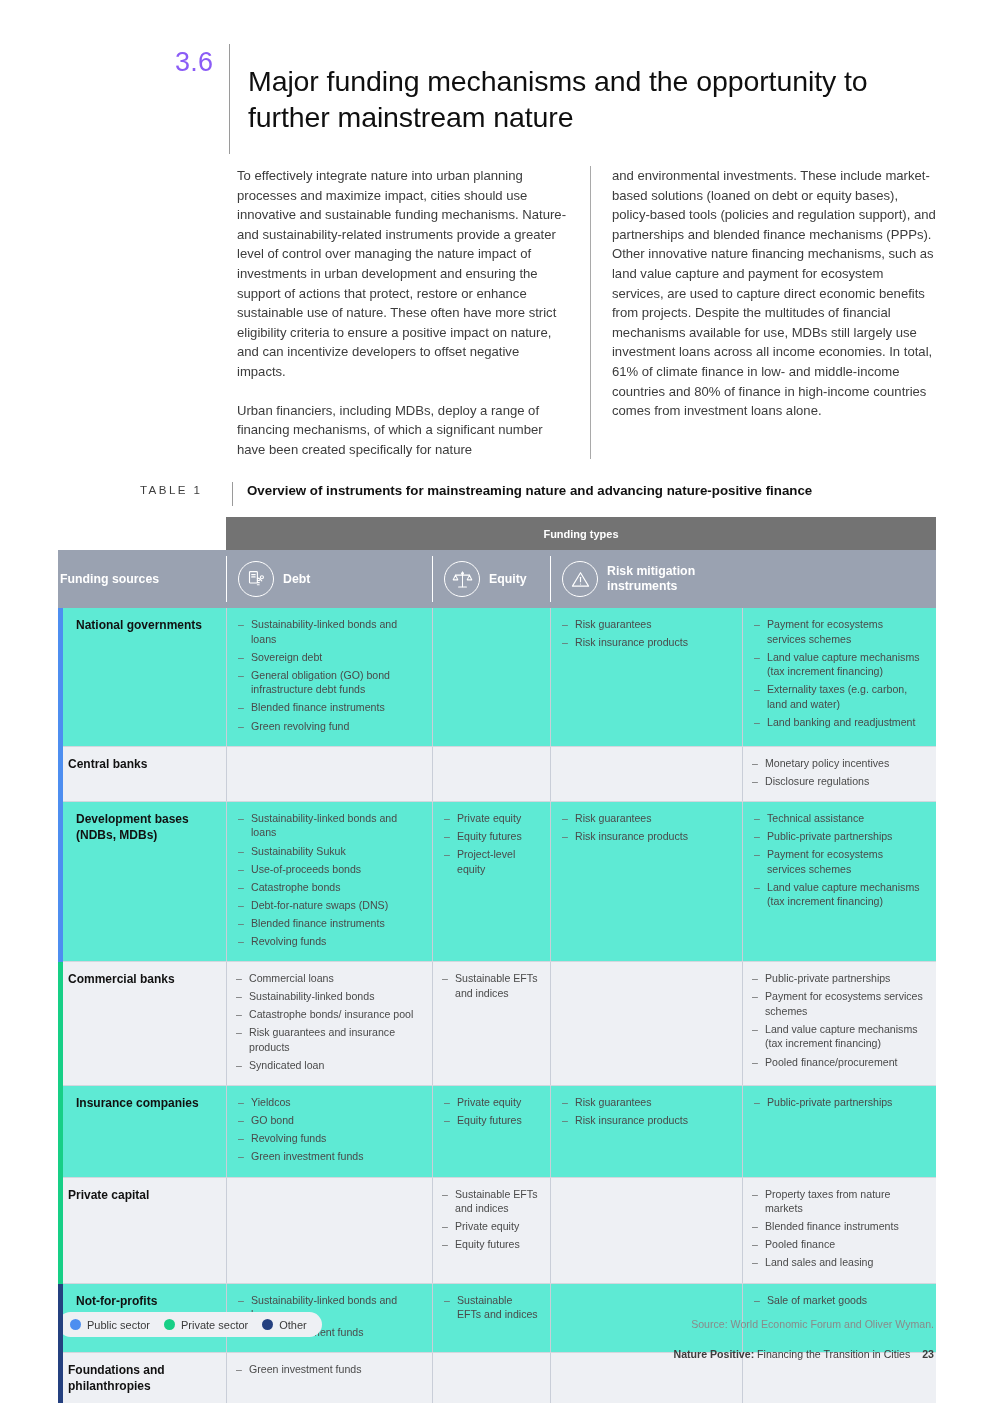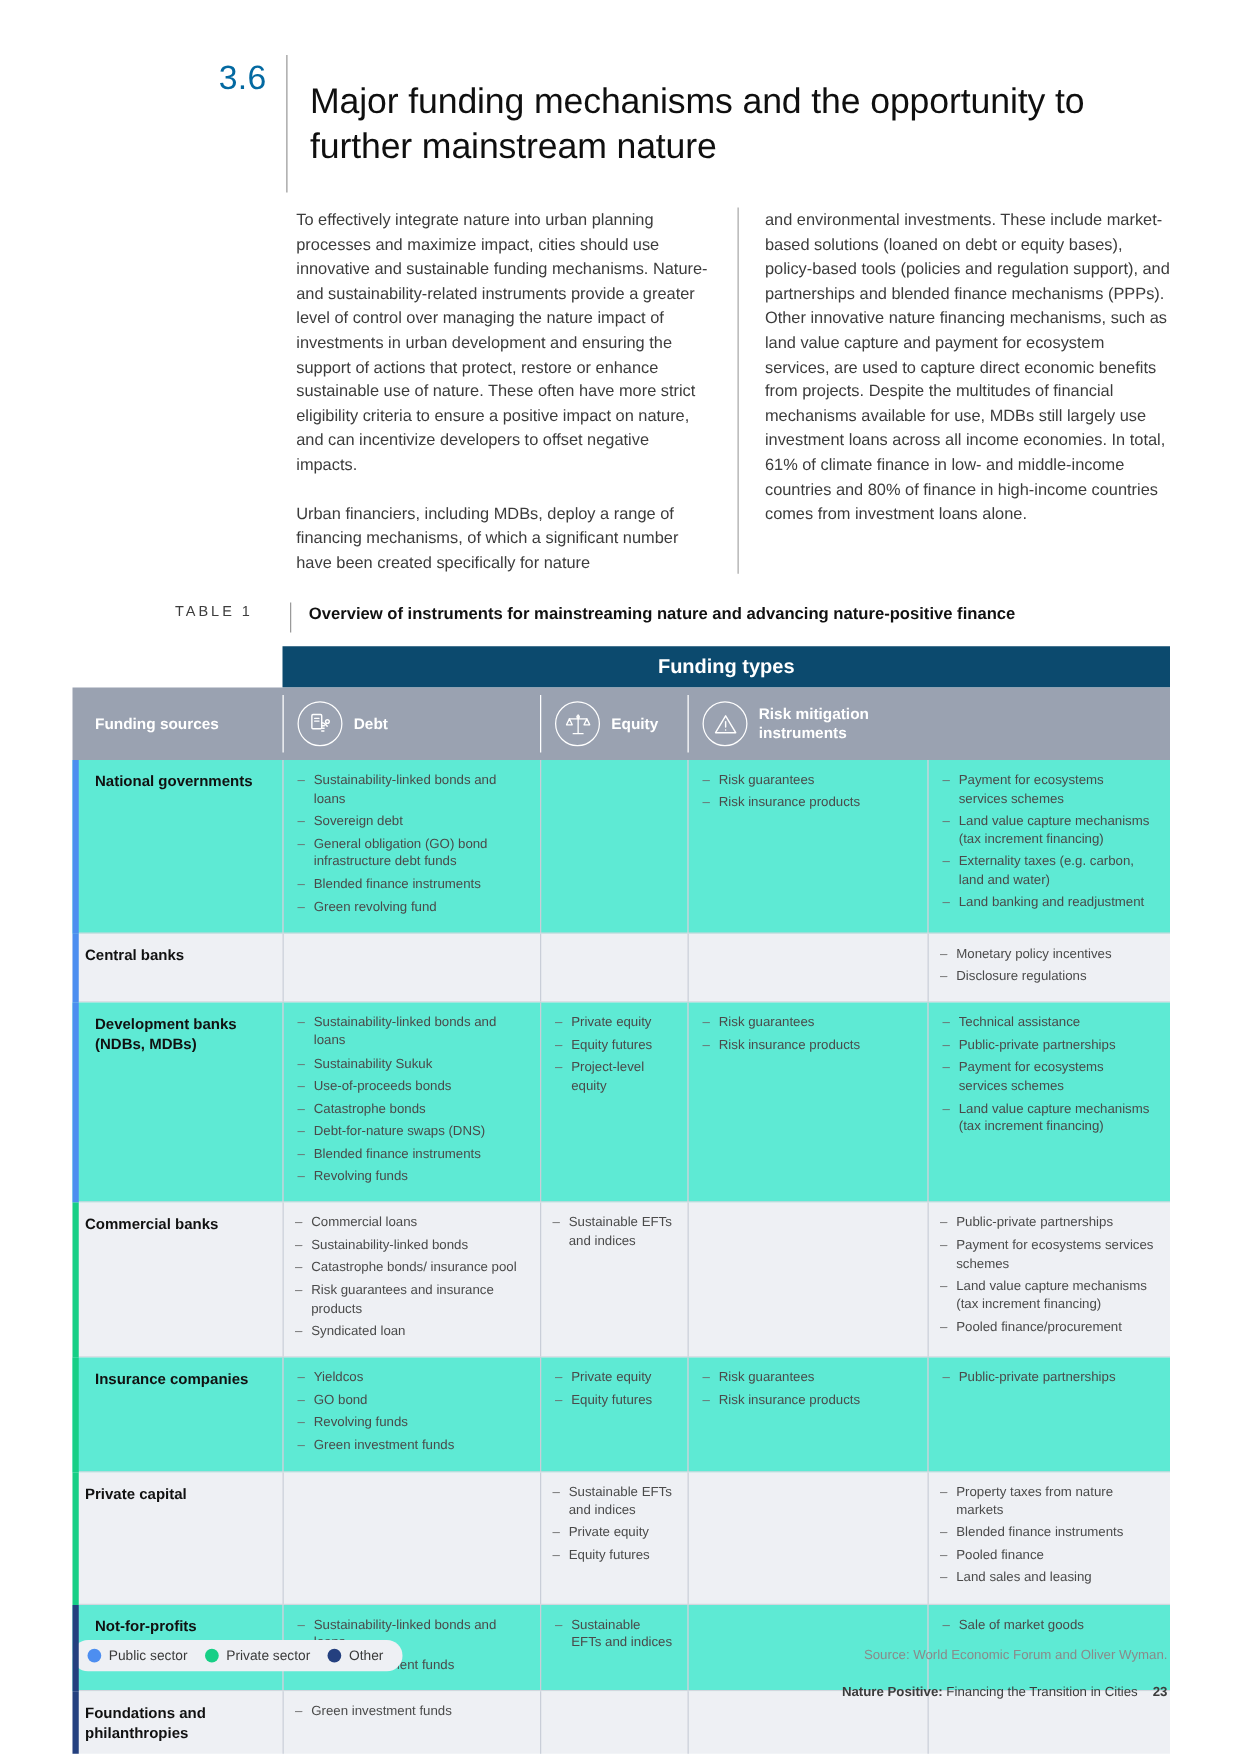--- a/index.html
+++ b/index.html
@@ -20,21 +20,21 @@
   .heading-wrap {
     position: absolute;
     left: 175px;
     top: 44px;
     width: 760px;
     display: flex;
     align-items: flex-start;
   }
   .heading-num {
     font-size: 27px;
-    color: #0369a1;
+    color: #8b5cf6;
     line-height: 36px;
     width: 54px;
     text-align: left;
     letter-spacing: 0.2px;
   }
   .heading-rule {
     width: 1px;
     background: #9a9a9a;
     align-self: stretch;
     margin-right: 18px;
@@ -107,26 +107,26 @@
   .table {
     position: absolute;
     left: 58px;
     top: 517px;
     width: 878px;
   }
   .ft-band {
     margin-left: 168px;
     width: 710px;
     height: 33px;
-    background: #0c4a6e;
+    background: #737373;
     color: #ffffff;
     display: flex;
     align-items: center;
     justify-content: center;
-    font-size: 16px;
+    font-size: 11px;
     font-weight: bold;
     box-sizing: border-box;
   }
   .hdr-row {
     display: flex;
     height: 58px;
     background: #9aa2b1;
   }
   .hdr-cell {
     display: flex;
@@ -137,21 +137,21 @@
     font-size: 12.3px;
     position: relative;
   }
   .hdr-cell + .hdr-cell::before {
     content: "";
     position: absolute;
     left: 0; top: 6px; bottom: 6px;
     width: 1px;
     background: #ffffff;
   }
-  .c-src  { width: 168px; padding-left: 18px; }
+  .c-src  { width: 168px; padding-left: 2px; }
   .c-debt { width: 206px; padding-left: 12px; }
   .c-eq   { width: 118px; padding-left: 12px; }
   .c-risk { width: 192px; padding-left: 12px; }
   .c-pol  { width: 194px; padding-left: 12px; }
 
   .hicon {
     width: 34px; height: 34px;
     border: 1.3px solid #ffffff;
     border-radius: 50%;
     flex: 0 0 34px;
@@ -382,21 +382,21 @@
         <div class="cell pol">
           <ul class="items">
             <li>Monetary policy incentives</li>
             <li>Disclosure regulations</li>
           </ul>
         </div>
         <div class="row-sep"></div>
       </div>
       <div class="row plain" style="min-height: 146px;">
         <div class="accent" style="background: rgb(77, 142, 240);"></div>
-        <div class="cell src">Development banks (NDBs, MDBs)</div>
+        <div class="cell src">Development bases (NDBs, MDBs)</div>
         <div class="cell debt">
           <ul class="items">
             <li>Sustainability-linked bonds and loans</li>
             <li>Sustainability Sukuk</li>
             <li>Use-of-proceeds bonds</li>
             <li>Catastrophe bonds</li>
             <li>Debt-for-nature swaps (DNS)</li>
             <li>Blended finance instruments</li>
             <li>Revolving funds</li>
           </ul>

